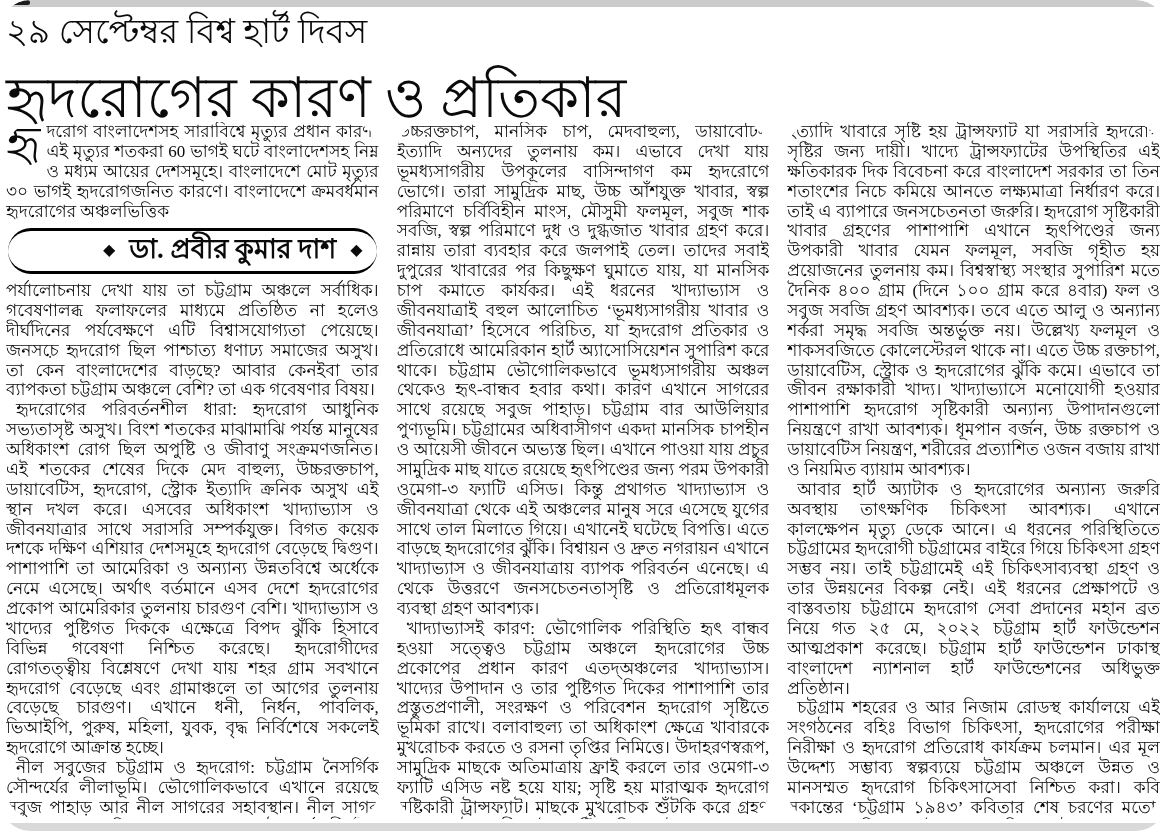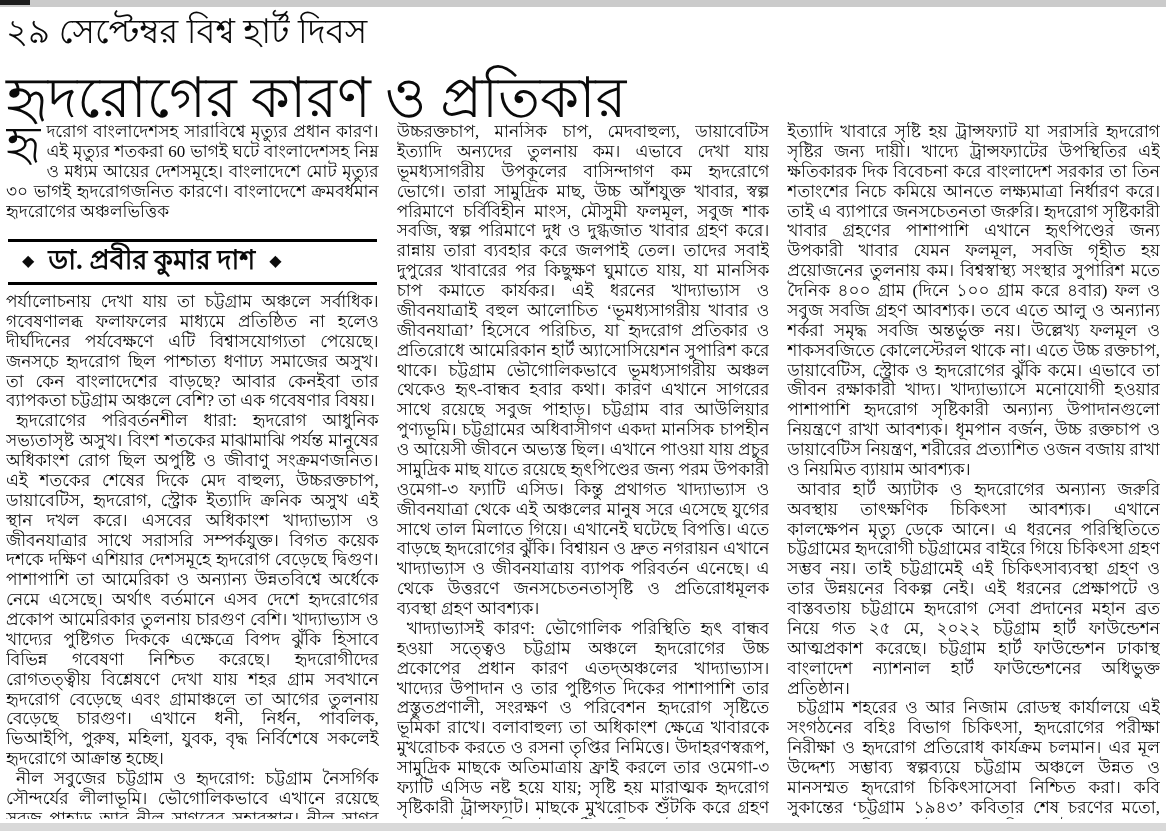--- a/index.html
+++ b/index.html
@@ -1,15 +1,15 @@
 <!DOCTYPE html>
 <html lang="bn"><head>
 <meta charset="utf-8">
 <style>
-  * { box-sizing: border-box; margin: 0; padding: 0; }
+  * { box-sizing: border-box; margin: 0; padding: 0; border-radius: 30px; }
   html, body { background: #ffffff; }
   .page {
     position: relative;
     width: 1166px;
     height: 831px;
     background: #ffffff;
     color: #0a0a0a;
     font-family: "Liberation Serif", "DejaVu Serif", serif;
     overflow: hidden;
   }
@@ -55,23 +55,23 @@
     font-size: 46px;
     line-height: 0.82;
     padding: 3px 6px 0 0;
     font-weight: 400;
   }
   .lead-para { text-indent: 0; }
   .sec-head { font-weight: 400; }
   .byline-box {
     border-top: 3px solid #000;
     border-bottom: 3px solid #000;
-    margin: 18px 2px 7px 2px;
+    margin: 7px 2px 7px 2px;
     padding: 4px 0 6px 0;
-    text-align: left;
+    text-align: right;
     font-size: 27px;
     font-weight: 700;
     line-height: 1.1;
   }
   .byline-box .ornament {
     font-size: 16px;
     vertical-align: 3px;
     padding: 0 14px;
     font-weight: 400;
   }

